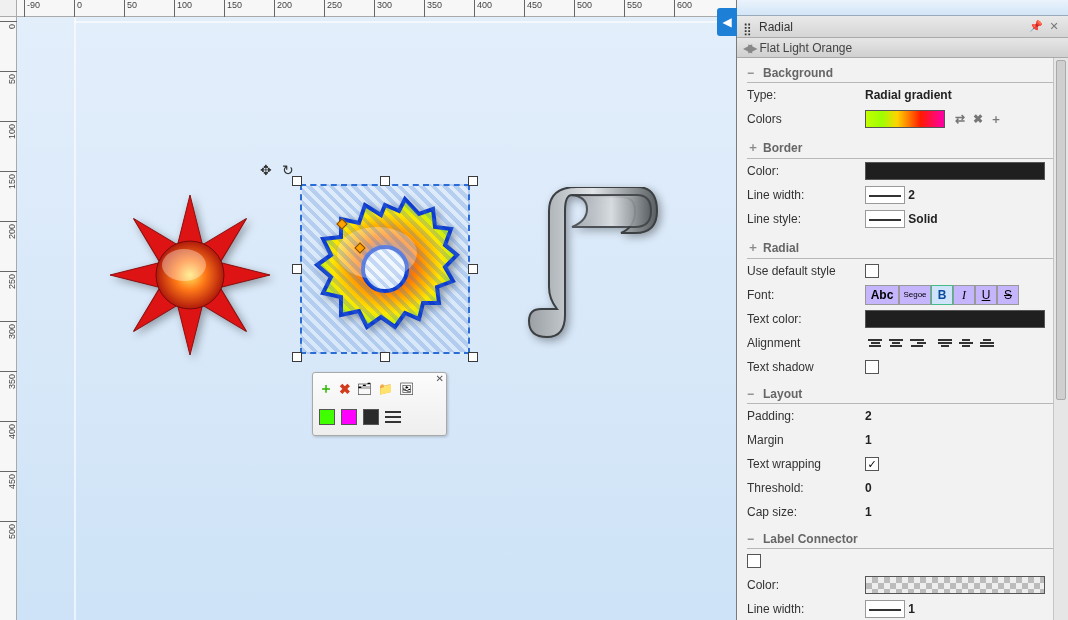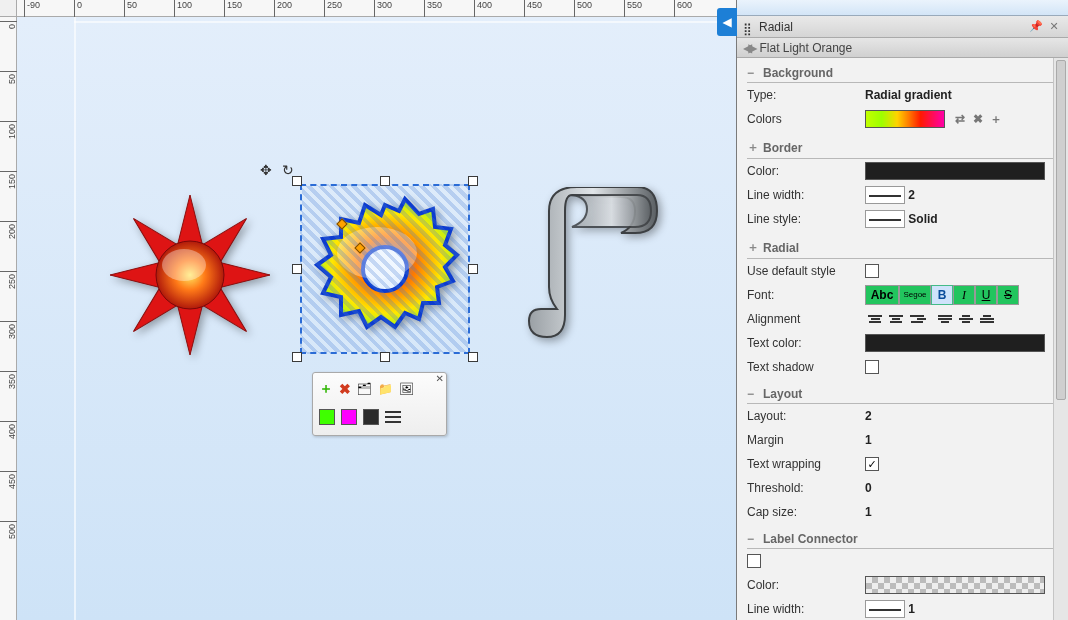--- a/index.html
+++ b/index.html
@@ -45,21 +45,21 @@
 #p-sub .arrows{margin-right:6px;color:#888;letter-spacing:-4px;}
 #p-body { position:absolute; top:58px; bottom:0; left:0; right:0; overflow-y:auto; padding:0 10px 8px 10px; background:#f2f2f2;}
 .sect-h { font-weight:bold; color:#666; padding:4px 0 2px 0; border-bottom:1px solid #b8b8b8; margin-top:4px; display:flex;align-items:center; gap:4px;}
 .sect-h .pm{color:#888;font-weight:bold;width:12px;}
 .row { display:flex; align-items:center; min-height:24px; padding:2px 0;}
 .row .lbl { width:118px; color:#333;}
 .row .val { font-weight:bold; color:#222;}
 .colorbox { height:18px; border:1px solid #555; }
 .grad { width:80px; background:linear-gradient(90deg,#c3ff00 0%,#9dff00 20%,#ffd300 40%,#ff7a00 55%,#ff1a00 70%,#ff00a8 100%); }
 .pbtn { width:18px;height:18px;color:#777;font-weight:bold;text-align:center;line-height:16px; border:1px solid transparent; border-radius:2px;}
-.sbtn { width:22px;height:20px;font-size:12px;text-align:center;line-height:18px;border:1px solid #999;background:#22c55e;display:inline-flex;align-items:center;justify-content:center;}
+.sbtn { width:22px;height:20px;font-size:12px;text-align:center;line-height:18px;border:1px solid #999;background:#c4b5fd;display:inline-flex;align-items:center;justify-content:center;}
 .sbtn.on{background:#cfe3fb;border-color:#4b8;}
 .linebox{display:inline-block;width:40px;height:18px;border:1px solid #999;background:#fff;position:relative;}
 .linebox::after{content:"";position:absolute;left:3px;right:3px;top:8px;border-top:2px solid #333;}
 .chk{width:14px;height:14px;border:1px solid #555;background:#fff;display:inline-flex;align-items:center;justify-content:center;font-size:11px;}
 .chkr{display:flex;gap:1px;}
 .alnbtn{width:20px;height:18px;border:1px solid #fff0;display:flex;flex-direction:column;gap:1px;align-items:center;justify-content:center;}
 .alnbtn span{height:2px;background:#333;display:block;}
 .checker{ width:180px;height:18px;border:1px solid #555; background: repeating-conic-gradient(#bbb 0 25%, #eee 0 50%) 0 0/12px 12px;}
 .scrollbar{position:absolute;right:0;top:58px;bottom:0;width:15px;background:#e6e6e6;border-left:1px solid #c5c5c5;}
 .sb-thumb{position:absolute;left:2px;right:2px;top:2px;height:340px;background:#cfcfcf;border:1px solid #aaa;border-radius:2px;}
@@ -250,20 +250,24 @@
     <div class="row">
         <span class="lbl">Font:</span>
       <span class="sbtn" style="width:34px;font-weight:bold">Abc</span>
       <span class="sbtn" style="width:32px;font-size:8px;line-height:8px;">Segoe</span>
       <span class="sbtn on" style="font-weight:bold;color:#0a4c9c">B</span>
       <span class="sbtn" style="font-style:italic;font-family:serif">I</span>
       <span class="sbtn" style="text-decoration:underline">U</span>
       <span class="sbtn" style="text-decoration:line-through">S</span>
     </div>
     <div class="row">
+        <span class="lbl">Text color:</span>
+        <span class="colorbox" style="width:180px;background:#1f1f1f"></span>
+      </div>
+    <div class="row">
         <span class="lbl">Alignment</span>
       <div class="chkr">
         <span class="alnbtn">
             <span style="width:14px"></span>
             <span style="width:9px"></span>
             <span style="width:12px"></span>
           </span>
         <span class="alnbtn">
             <span style="width:14px"></span>
             <span style="width:8px"></span>
@@ -286,34 +290,30 @@
             <span style="width:8px"></span>
           </span>
         <span class="alnbtn">
             <span style="width:8px"></span>
             <span style="width:14px"></span>
             <span style="width:14px"></span>
           </span>
       </div>
     </div>
     <div class="row">
-        <span class="lbl">Text color:</span>
-        <span class="colorbox" style="width:180px;background:#1f1f1f"></span>
-      </div>
-    <div class="row">
         <span class="lbl">Text shadow</span>
         <span class="chk"></span>
       </div>
 
     <div class="sect-h">
         <span class="pm">−</span>
         <span>Layout</span>
       </div>
     <div class="row">
-        <span class="lbl">Layout:</span>
+        <span class="lbl">Padding:</span>
         <span class="val">2</span>
       </div>
     <div class="row">
         <span class="lbl">Margin</span>
         <span class="val">1</span>
       </div>
     <div class="row">
         <span class="lbl">Text wrapping</span>
         <span class="chk">✓</span>
       </div>

